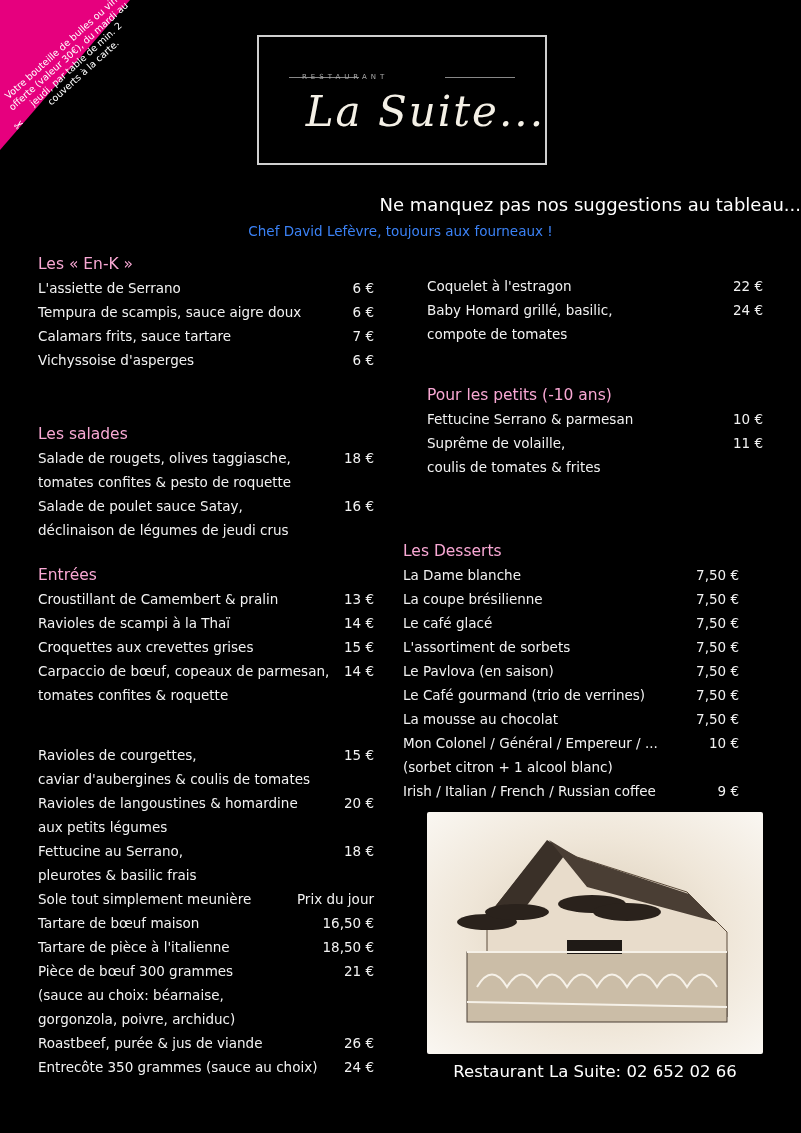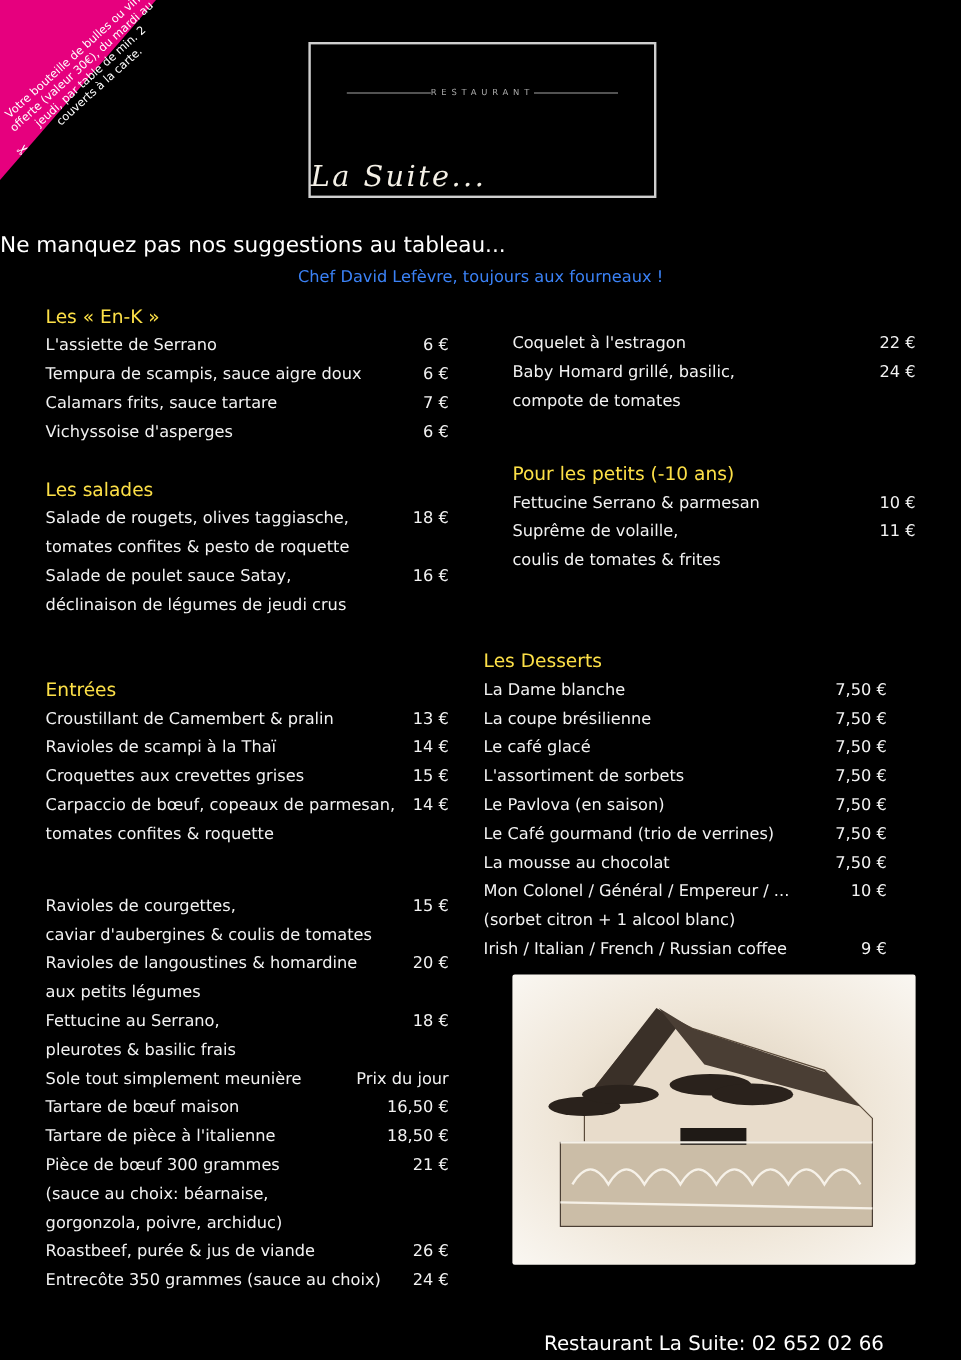--- a/index.html
+++ b/index.html
@@ -4,34 +4,34 @@
 <style>
   html, body { margin:0; padding:0; }
   body { width:801px; height:1133px; background:#000; position:relative; overflow:hidden;
          font-family:"DejaVu Sans", "Liberation Sans", sans-serif; color:#f2f2f2; }
   .corner { position:absolute; left:0; top:0; width:0; height:0;
             border-top:150px solid #e6007e; border-right:130px solid transparent; }
   .corner-text { position:absolute; left:-8px; top:38px; width:160px; transform:rotate(-42deg);
                  transform-origin:center; color:#fff; font-size:9.5px; line-height:11px; text-align:center; }
   .scissors { position:absolute; left:14px; top:118px; color:#fff; font-size:12px; transform:rotate(-42deg); }
   .logo { position:absolute; left:257px; top:35px; width:290px; height:130px; border:2px solid #cfcfcf; box-sizing:border-box; }
-  .logo-restaurant { position:absolute; top:36px; left:0; right:0; text-align:center; font-size:7px; letter-spacing:4px; color:#aaa; }
+  .logo-restaurant { position:absolute; top:36px; left:0; right:0; font-size:7px; letter-spacing:4px; color:#aaa;padding-left:43px; }
   .logo-line { position:absolute; top:40px; height:1px; background:#888; }
-  .logo-name { position:absolute; top:50px; left:0; right:0; text-align:left; font-family:"DejaVu Serif", serif;
-               font-style:italic; font-size:24px; color:#f4f0e6; letter-spacing:2px;margin-top:46px; }
-  .tagline { position:absolute; top:194px; left:0; width:801px; text-align:left; font-size:18px; color:#fff; }
+  .logo-name { position:absolute; top:50px; left:0; right:0; text-align:right; font-family:"DejaVu Serif", serif;
+               font-style:italic; font-size:42px; color:#f4f0e6; letter-spacing:2px; }
+  .tagline { position:absolute; top:194px; left:0; width:801px; text-align:right; font-size:18px; color:#fff; }
   .subtag { position:absolute; top:223px; left:0; width:801px; text-align:center; font-size:13.5px; color:#3b82f6; }
   .section { position:absolute; }
-  .section-title { color:#fde047; font-size:15.5px; height:24px; line-height:24px; }
+  .section-title { color:#f9a8d4; font-size:15.5px; height:24px; line-height:24px; }
   .item { display:flex; justify-content:space-between; font-size:13.5px; line-height:24px; }
   .item .name { white-space:pre-line; }
   .item .price { white-space:nowrap; text-align:right; }
   .photo { position:absolute; left:427px; top:812px; width:336px; height:242px; border-radius:2px;
            background:radial-gradient(ellipse at center, #d9cbb5 0%, #efe6d8 55%, #faf7f2 100%); overflow:hidden; }
-  .contact { position:absolute; left:427px; top:1062px; width:336px; text-align:center; font-size:16.5px; color:#fff;margin-top:48px; }
+  .contact { position:absolute; left:427px; top:1062px; width:336px; text-align:center; font-size:16.5px; color:#fff; }
 </style>
 </head>
 <body>
 
 <div class="corner"></div>
 <div class="corner-text">Votre bouteille de bulles ou vin offerte (valeur 30€), du mardi au jeudi, par table de min. 2 couverts à la carte.</div>
 <div class="scissors">✂</div>
 
 <div class="logo">
   <div class="logo-line" style="left:30px;width:70px"></div>
@@ -56,21 +56,21 @@
   <div class="item">
       <span class="name">Calamars frits, sauce tartare</span>
       <span class="price">7 €</span>
     </div>
   <div class="item">
       <span class="name">Vichyssoise d'asperges</span>
       <span class="price">6 €</span>
     </div>
 </div>
 
-<div class="section" style="left:38px;top:396px;width:336px">
+<div class="section" style="left:38px;top:422px;width:336px">
   <div class="section-title">Les salades</div>
   <div class="item">
       <span class="name">Salade de rougets, olives taggiasche,
 tomates confites &amp; pesto de roquette</span>
       <span class="price">18 €</span>
     </div>
   <div class="item">
       <span class="name">Salade de poulet sauce Satay,
 déclinaison de légumes de jeudi crus</span>
       <span class="price">16 €</span>

